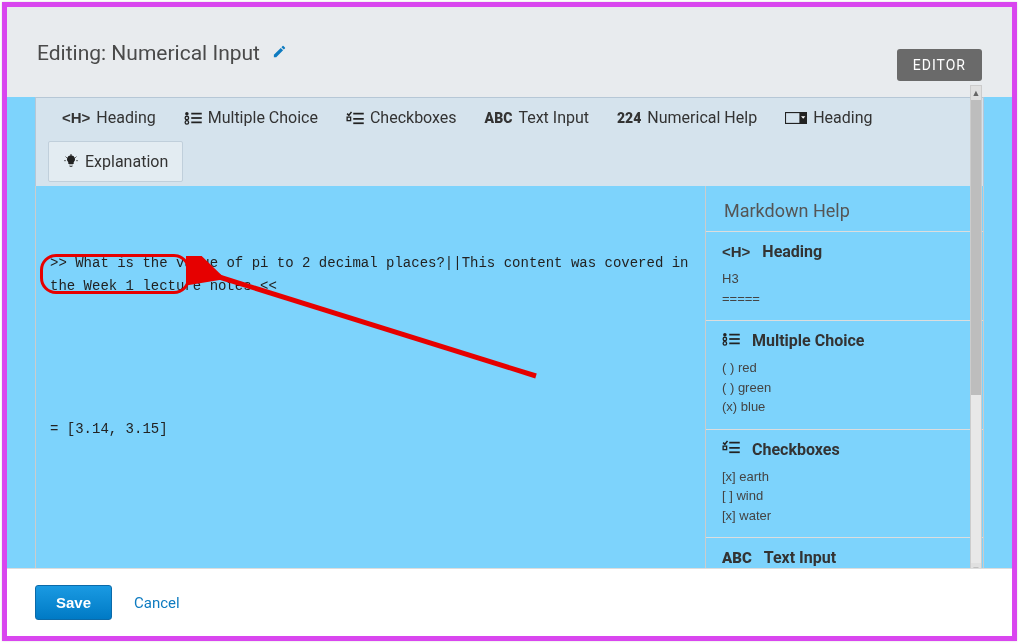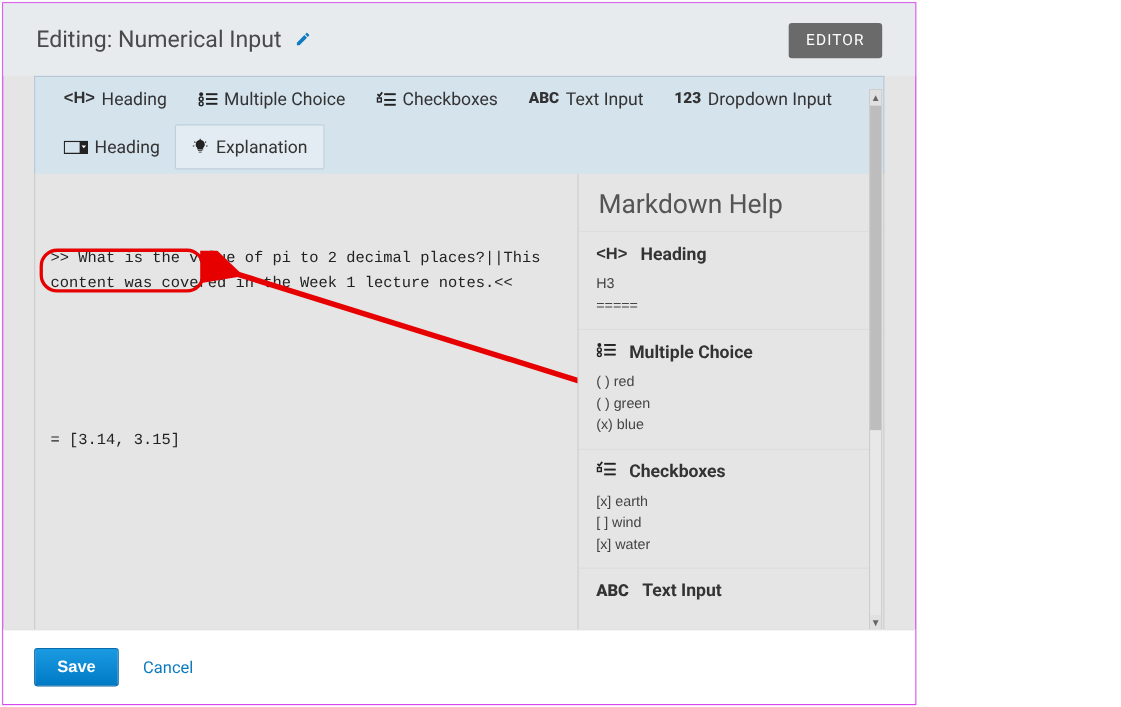--- a/index.html
+++ b/index.html
@@ -4,26 +4,26 @@
   <style>
     * { box-sizing: border-box; margin: 0; padding: 0; }
     body {
       font-family: -apple-system, BlinkMacSystemFont, "Segoe UI", Roboto, "Helvetica Neue", Arial, sans-serif;
       background: #fff;
       width: 1019px;
       height: 643px;
       overflow: hidden;
     }
     .modal {
-      border: 1px solid #d946ef;
-      width: 831px;
+      border: 5px solid #d946ef;
+      width: 1015px;
       height: 639px;
       margin: 2px;
       box-shadow: 0 0 2px rgba(0,0,0,0.15);
-      background: #e5e5e5;
+      background: #7dd3fc;
       position: relative;
     }
     .modal-header {
       background: #e8ebee;
       padding: 18px 30px 16px;
       display: flex;
       justify-content: space-between;
       align-items: center;
     }
     .modal-title {
@@ -46,20 +46,21 @@
       padding: 8px 16px;
       font-size: 14px;
       letter-spacing: 1px;
       color: #7a7a7a;
       cursor: pointer;
     }
     .header-tab.active {
       background: #6a6a6a;
       color: #fff;
       border-radius: 3px;
+      margin-top: 24px;
     }
     .toolbar {
       background: #d5e3ed;
       border: 1px solid #b6c7d6;
       padding: 0 12px;
       display: flex;
       align-items: center;
       flex-wrap: wrap;
       margin: 0 28px;
       border-bottom: none;
@@ -117,21 +118,21 @@
       overflow: hidden;
     }
     .help-pane {
       width: 278px;
       border-left: 1px solid #ccc;
       overflow-y: auto;
       padding: 0;
     }
     .help-title {
       padding: 14px 18px 10px;
-      font-size: 24px;
+      font-size: 18px;
       color: #555;
       font-weight: 400;
       border-bottom: none;
     }
     .help-section {
       border-top: 1px solid #ddd;
       padding: 10px 16px 12px;
     }
     .help-section:first-of-type {
       border-top: 1px solid #ddd;
@@ -267,22 +268,22 @@
             <rect x="8" y="13" width="12" height="2" fill="#222"></rect>
           </svg>
       </span>
       <span>Checkboxes</span>
     </div>
     <div class="toolbar-item">
       <span class="toolbar-icon" style="font-weight:900;font-size:14px;">ABC</span>
       <span>Text Input</span>
     </div>
     <div class="toolbar-item">
-      <span class="toolbar-icon" style="font-weight:900;font-size:14px;">123</span>
-      <span>Dropdown Input</span>
+      <span class="toolbar-icon" style="font-weight:900;font-size:14px;">224</span>
+      <span>Numerical Help</span>
     </div>
     <div class="toolbar-item">
       <span class="toolbar-icon">
         <svg width="22" height="12" viewBox="0 0 26 14">
             <rect x="0.5" y="0.5" width="25" height="13" fill="none" stroke="#222" stroke-width="1.5"></rect>
             <rect x="17" y="0.5" width="8.5" height="13" fill="#222"></rect>
             <path d="M19 5l2.5 3 2.5-3z" fill="#fff"></path>
           </svg>
       </span>
       <span>Heading</span>

